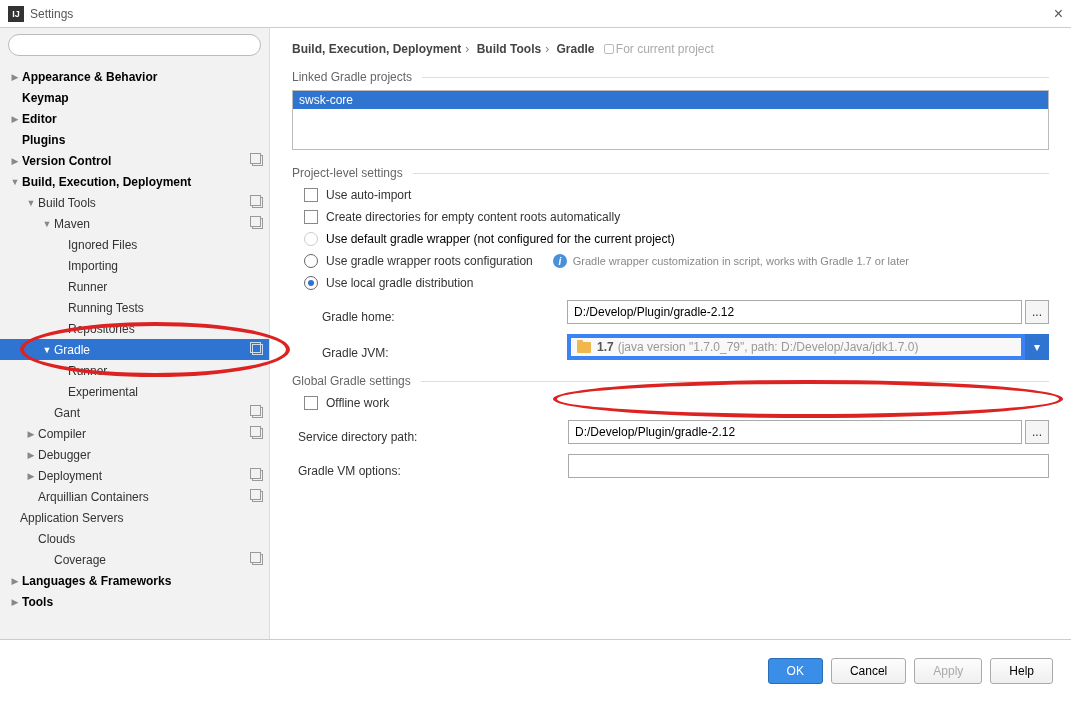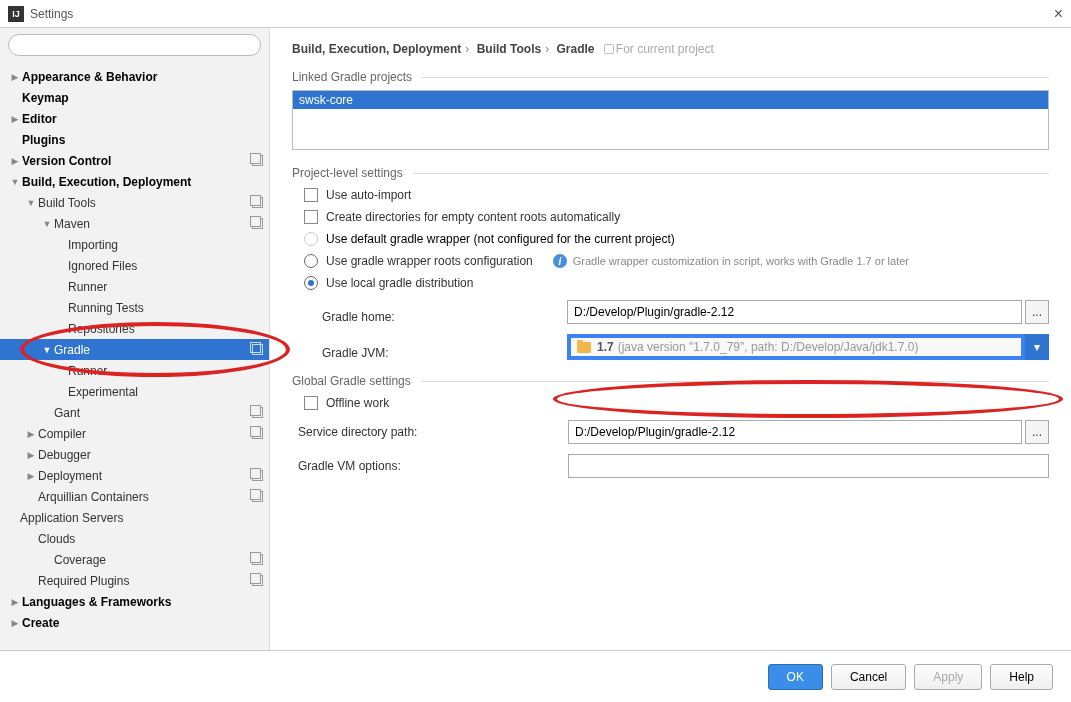--- a/index.html
+++ b/index.html
@@ -58,25 +58,25 @@
 .field-label { width: 245px; color: #333; }
 .text-input { flex: 1; height: 24px; border: 1px solid #aaa; padding: 0 6px; background: #fff; }
 .browse-btn { width: 24px; height: 24px; border: 1px solid #aaa; margin-left: 3px; background: #f5f5f5; display: flex; align-items: center; justify-content: center; cursor: pointer; }
 
 .combo { flex: 1; height: 26px; border: 4px solid #3b82f6; background: #f8f8f8; display: flex; align-items: center; padding: 0 6px; color: #555; }
 .combo .folder-icon { width: 14px; height: 11px; background: #f0b84c; border-radius: 1px; margin-right: 6px; position: relative; }
 .combo .folder-icon::before { content:""; position:absolute; top:-2px; left:0; width:6px; height:2px; background:#f0b84c; border-radius:1px 1px 0 0;}
 .combo .grey { color: #999; margin-left: 4px; }
 .combo-arrow { width: 24px; height: 26px; background: #2f74d0; display: flex; align-items: center; justify-content: center; color: #fff; cursor: pointer; }
 
-.global-field-row { display: flex; align-items: center; margin: 10px 0 10px 6px; }
+.global-field-row { display: flex; align-items: flex-end; margin: 10px 0 10px 6px; }
 .global-field-row .field-label { width: 270px; }
 
 
-.footer { position: absolute; bottom: 0; left: 0; right: 0; height: 52px; border-top: 1px solid #ccc; display: flex; align-items: center; justify-content: flex-end; padding: 0 18px; gap: 8px; background: #fff; }
+.footer { position: absolute; bottom: 0; left: 0; right: 0; height: 63px; border-top: 1px solid #ccc; display: flex; align-items: center; justify-content: flex-end; padding: 0 18px; gap: 8px; background: #fff; }
 .btn { height: 26px; padding: 0 18px; border: 1px solid #aaa; background: linear-gradient(#fdfdfd,#efefef); border-radius: 3px; cursor: pointer; }
 .btn.primary { background: #3b8ee8; color: #fff; border-color: #2b6db5; }
 .btn.disabled { color: #aaa; }
 
 
 .annot { position: absolute; border: 4px solid #d22; border-radius: 50%; pointer-events: none; }
 </style>
 </head>
 <body>
 
@@ -121,24 +121,24 @@
           <span class="arrow">▼</span>
           <span>Build Tools</span>
           <span class="copy-icon"></span>
         </div>
       <div class="tree-item" style="padding-left:42px">
           <span class="arrow">▼</span>
           <span>Maven</span>
           <span class="copy-icon"></span>
         </div>
       <div class="tree-item" style="padding-left:68px">
+          <span>Ignored Files</span>
+        </div>
+      <div class="tree-item" style="padding-left:68px">
           <span>Importing</span>
-        </div>
-      <div class="tree-item" style="padding-left:68px">
-          <span>Ignored Files</span>
         </div>
       <div class="tree-item" style="padding-left:68px">
           <span>Runner</span>
         </div>
       <div class="tree-item" style="padding-left:68px">
           <span>Running Tests</span>
         </div>
       <div class="tree-item" style="padding-left:68px">
           <span>Repositories</span>
         </div>
@@ -178,31 +178,27 @@
       <div class="tree-item" style="padding-left:20px">
           <span>Application Servers</span>
         </div>
       <div class="tree-item" style="padding-left:38px">
           <span>Clouds</span>
         </div>
       <div class="tree-item" style="padding-left:54px">
           <span>Coverage</span>
           <span class="copy-icon"></span>
         </div>
-      <div class="tree-item" style="padding-left:38px">
-          <span>Required Plugins</span>
-          <span class="copy-icon"></span>
-        </div>
       <div class="tree-item" style="padding-left:10px">
           <span class="arrow">▶</span>
           <span class="bold">Languages &amp; Frameworks</span>
         </div>
       <div class="tree-item" style="padding-left:10px">
           <span class="arrow">▶</span>
-          <span class="bold">Create</span>
+          <span class="bold">Tools</span>
         </div>
     </div>
   </div>
 
   <div class="main">
     <div class="breadcrumb">
       <b>Build, Execution, Deployment</b><span class="sep">›</span>
       <b>Build Tools</b><span class="sep">›</span>
       <b>Gradle</b>
       <span class="hint"><span class="hint-icon"></span><span>For current project</span></span>

